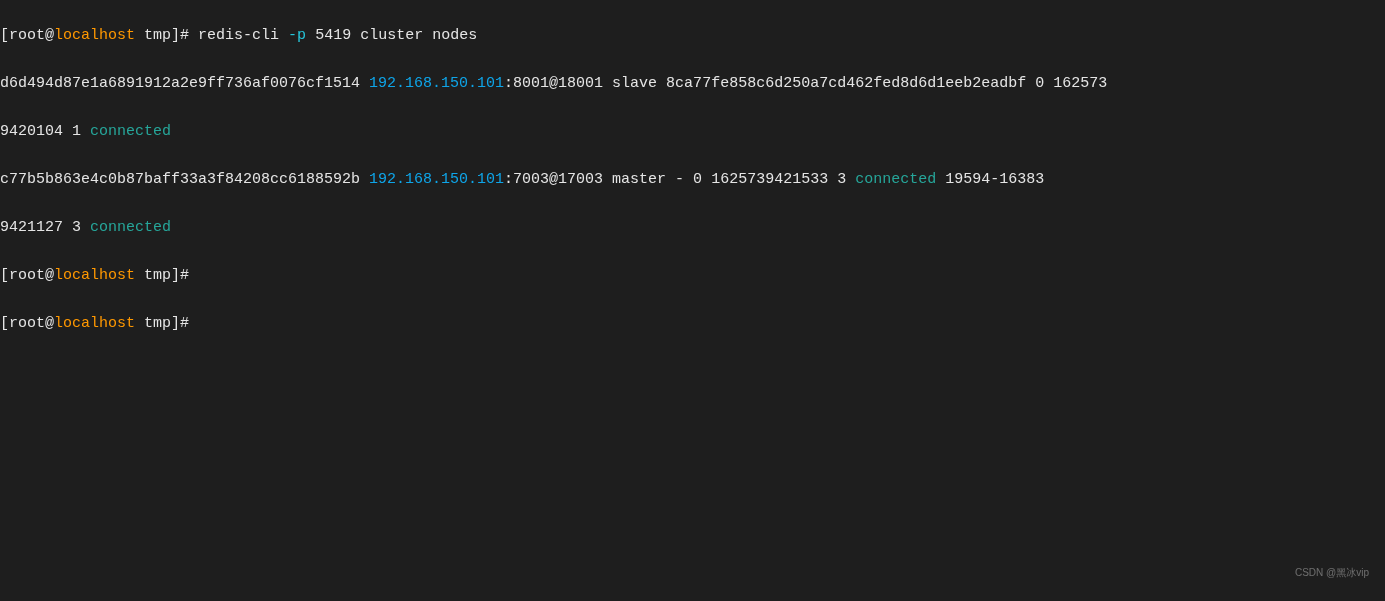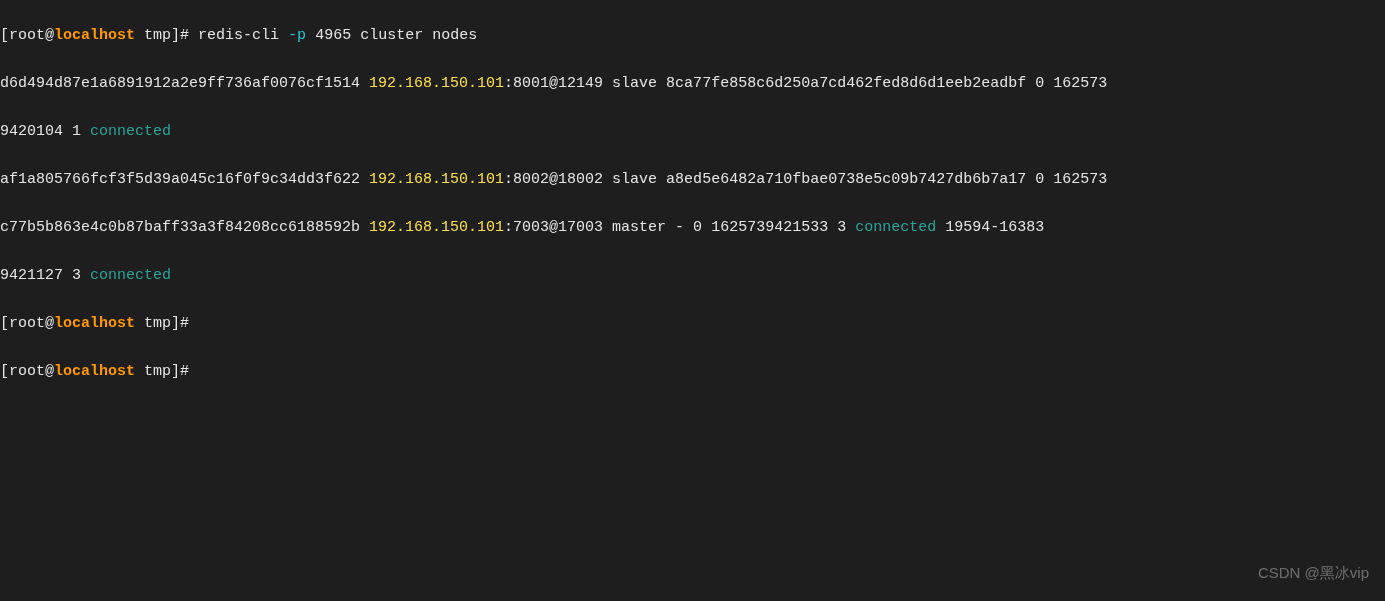--- a/index.html
+++ b/index.html
@@ -15,42 +15,41 @@
     font-size: 15px;
     line-height: 24px;
     color: #e5e5e5;
     padding: 0;
     white-space: pre;
     position: relative;
     width: 1385px;
     height: 601px;
   }
   .line { white-space: pre; }
-  .orange { color: #ff9800; font-weight: bold; }
-  .pink { color: #fde047; text-align: right; }
+  .orange { color: #ff9800; }
+  .pink { color: #0ea5e9; text-align: right; }
   .cyan { color: #26c6da; }
   .green { color: #26a69a; margin-top: 42px; }
   .white { color: #e5e5e5; }
   .watermark {
     position: absolute;
     bottom: 16px;
     right: 16px;
     color: rgba(255,255,255,0.35);
-    font-size: 15px;
+    font-size: 10px;
     font-family: sans-serif;
   }
 </style>
 </head>
 <body>
 
 <div class="terminal">
-<div class="line"><span class="white">[</span><span class="white">root</span><span class="white">@</span><span class="orange">localhost</span><span class="white"> tmp</span><span class="white">]# </span><span class="white">redis-cli </span><span class="cyan">-p</span><span class="white"> 4965 cluster nodes</span></div>
-<div class="line"><span class="white">d6d494d87e1a6891912a2e9ff736af0076cf1514 </span><span class="pink">192.168.150.101</span><span class="white">:8001@12149 slave 8ca77fe858c6d250a7cd462fed8d6d1eeb2eadbf 0 162573</span></div>
+<div class="line"><span class="white">[</span><span class="white">root</span><span class="white">@</span><span class="orange">localhost</span><span class="white"> tmp</span><span class="white">]# </span><span class="white">redis-cli </span><span class="cyan">-p</span><span class="white"> 5419 cluster nodes</span></div>
+<div class="line"><span class="white">d6d494d87e1a6891912a2e9ff736af0076cf1514 </span><span class="pink">192.168.150.101</span><span class="white">:8001@18001 slave 8ca77fe858c6d250a7cd462fed8d6d1eeb2eadbf 0 162573</span></div>
 <div class="line"><span class="white">9420104 1 </span><span class="green">connected</span></div>
-<div class="line"><span class="white">af1a805766fcf3f5d39a045c16f0f9c34dd3f622 </span><span class="pink">192.168.150.101</span><span class="white">:8002@18002 slave a8ed5e6482a710fbae0738e5c09b7427db6b7a17 0 162573</span></div>
 <div class="line"><span class="white">c77b5b863e4c0b87baff33a3f84208cc6188592b </span><span class="pink">192.168.150.101</span><span class="white">:7003@17003 master - 0 1625739421533 3 </span><span class="green">connected</span><span class="white"> 19594-16383</span></div>
 <div class="line"><span class="white">9421127 3 </span><span class="green">connected</span></div>
 <div class="line"><span class="white">[</span><span class="white">root</span><span class="white">@</span><span class="orange">localhost</span><span class="white"> tmp</span><span class="white">]# </span></div>
 <div class="line"><span class="white">[</span><span class="white">root</span><span class="white">@</span><span class="orange">localhost</span><span class="white"> tmp</span><span class="white">]# </span></div>
 <div class="line"></div>
 
 
 
 
 

